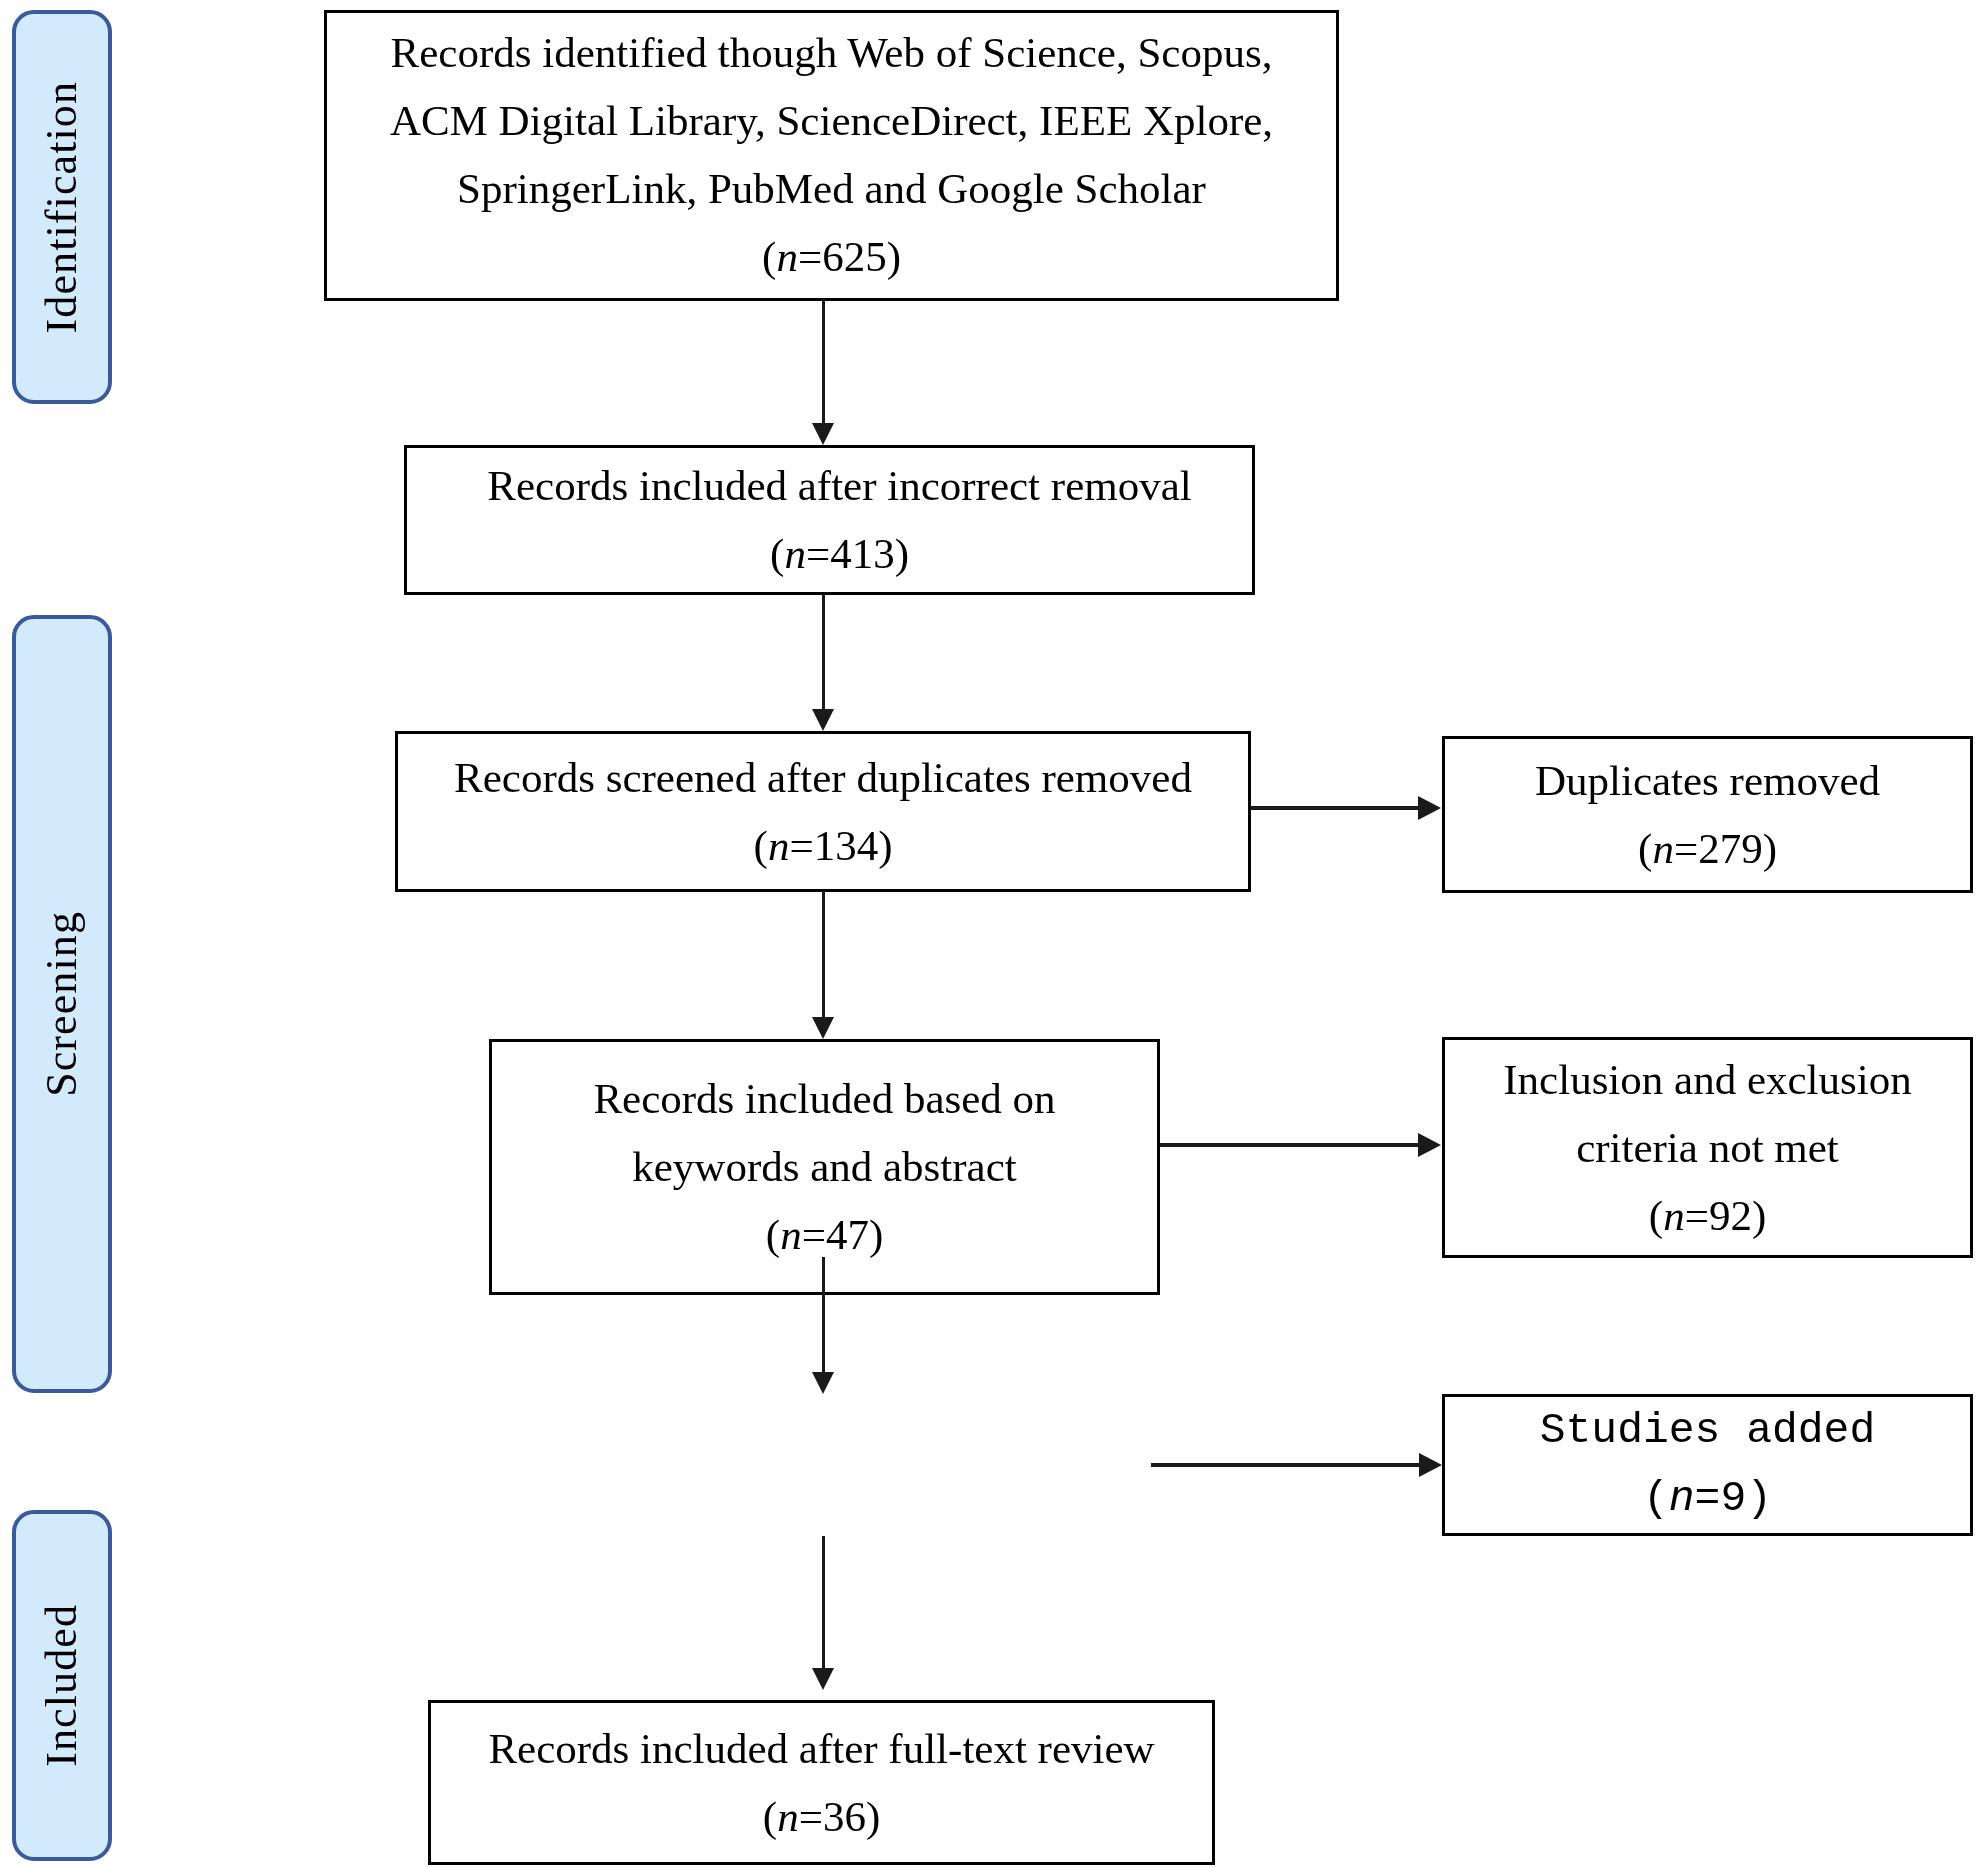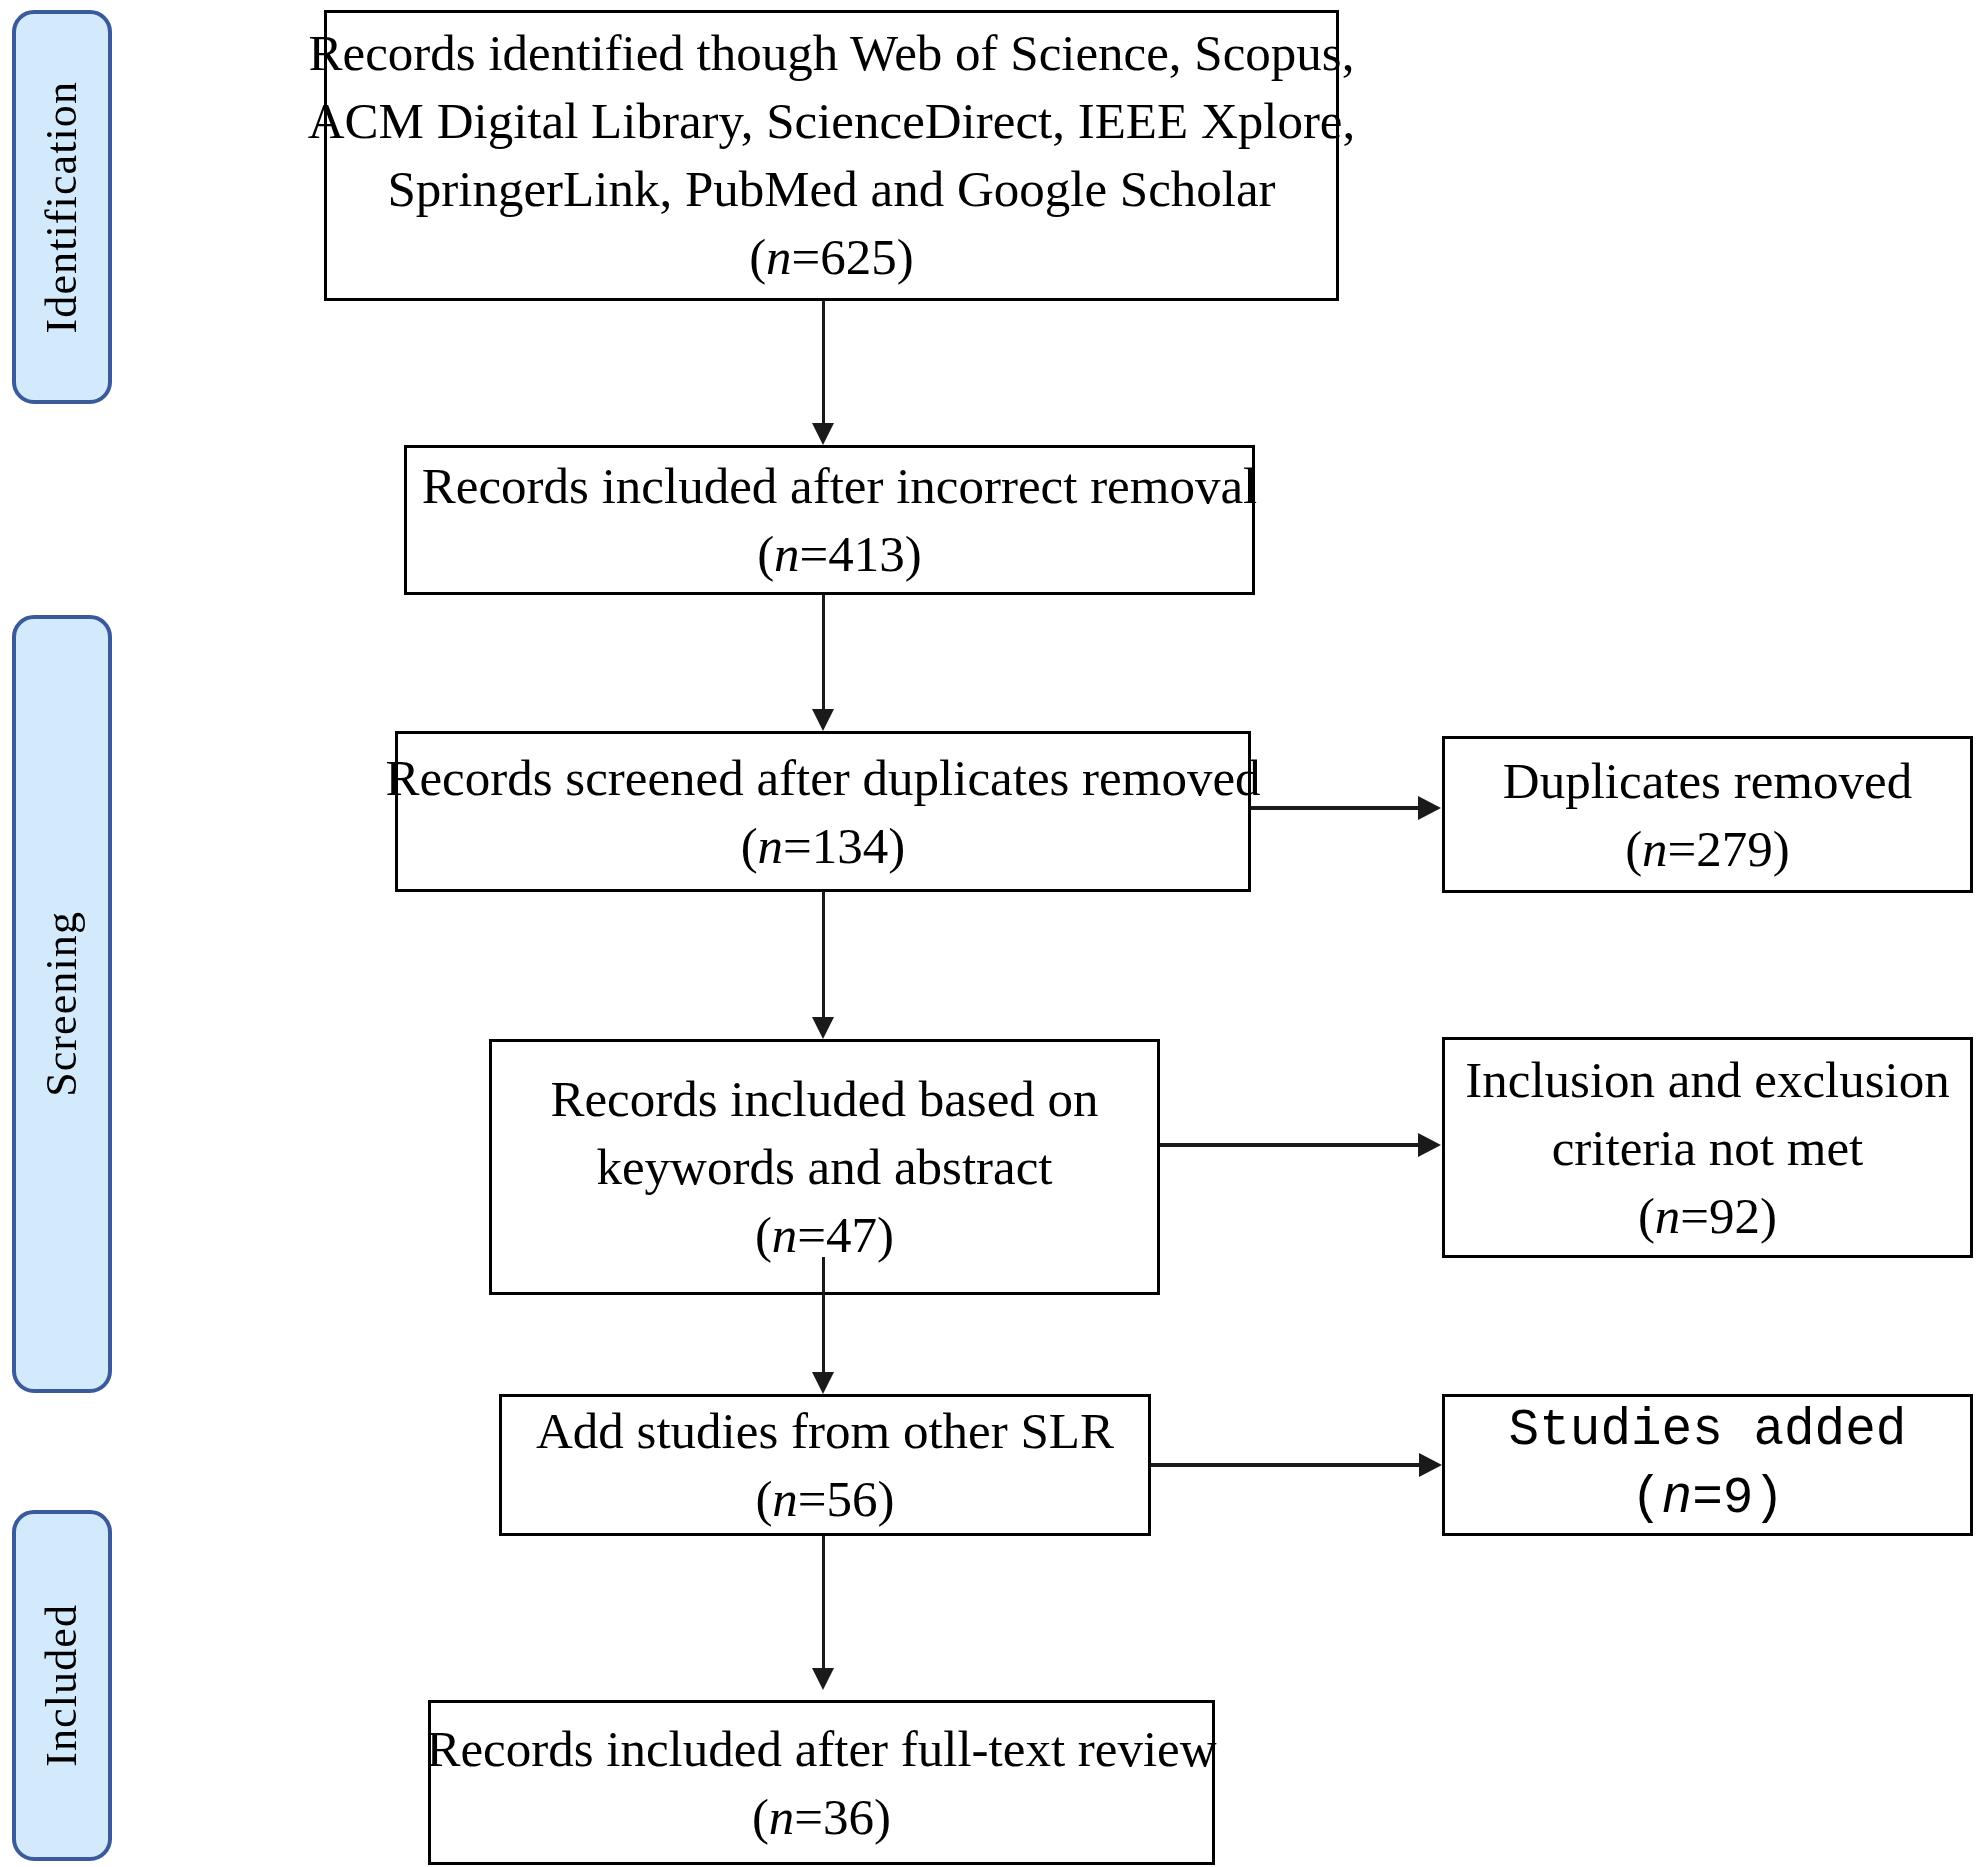--- a/index.html
+++ b/index.html
@@ -31,21 +31,21 @@
   .fbox{
     position:absolute;
     background:#ffffff;
     border:3.7px solid #000000;
     box-sizing:border-box;
     display:flex;flex-direction:column;
     align-items:center;justify-content:center;
     text-align:center;
   }
   .fline{
-    font-size:51px;
+    font-size:43px;
     line-height:68px;
     white-space:nowrap;
   }
   .fline em{font-style:italic;}
   
   .varrow{position:absolute;width:24.5px;display:flex;flex-direction:column;align-items:center;}
   .varrow .shaft{width:3.2px;background:#1a1a1a;flex:1 1 auto;}
   .varrow .head{
     width:0;height:0;flex:0 0 auto;
     border-left:11.7px solid transparent;
@@ -94,24 +94,20 @@
     <div class="fline">Records screened after duplicates removed</div>
     <div class="fline">(<em>n</em>=134)</div>
   </div>
 
   <div class="fbox" style="left:489px;top:1039px;width:671px;height:256px;">
     <div class="fline">Records included based on</div>
     <div class="fline">keywords and abstract</div>
     <div class="fline">(<em>n</em>=47)</div>
   </div>
 
-  <div class="fbox" style="left:499px;top:1394px;width:652px;height:142px;">
-    <div class="fline">Add studies from other SLR</div>
-    <div class="fline">(<em>n</em>=56)</div>
-  </div>
 
   <div class="fbox" style="left:428px;top:1690px;width:787px;height:165px;margin-top:10px;">
     <div class="fline">Records included after full-text review</div>
     <div class="fline">(<em>n</em>=36)</div>
   </div>
 
   <div class="fbox" style="left:1442px;top:736px;width:531px;height:157px;">
     <div class="fline">Duplicates removed</div>
     <div class="fline">(<em>n</em>=279)</div>
   </div>

